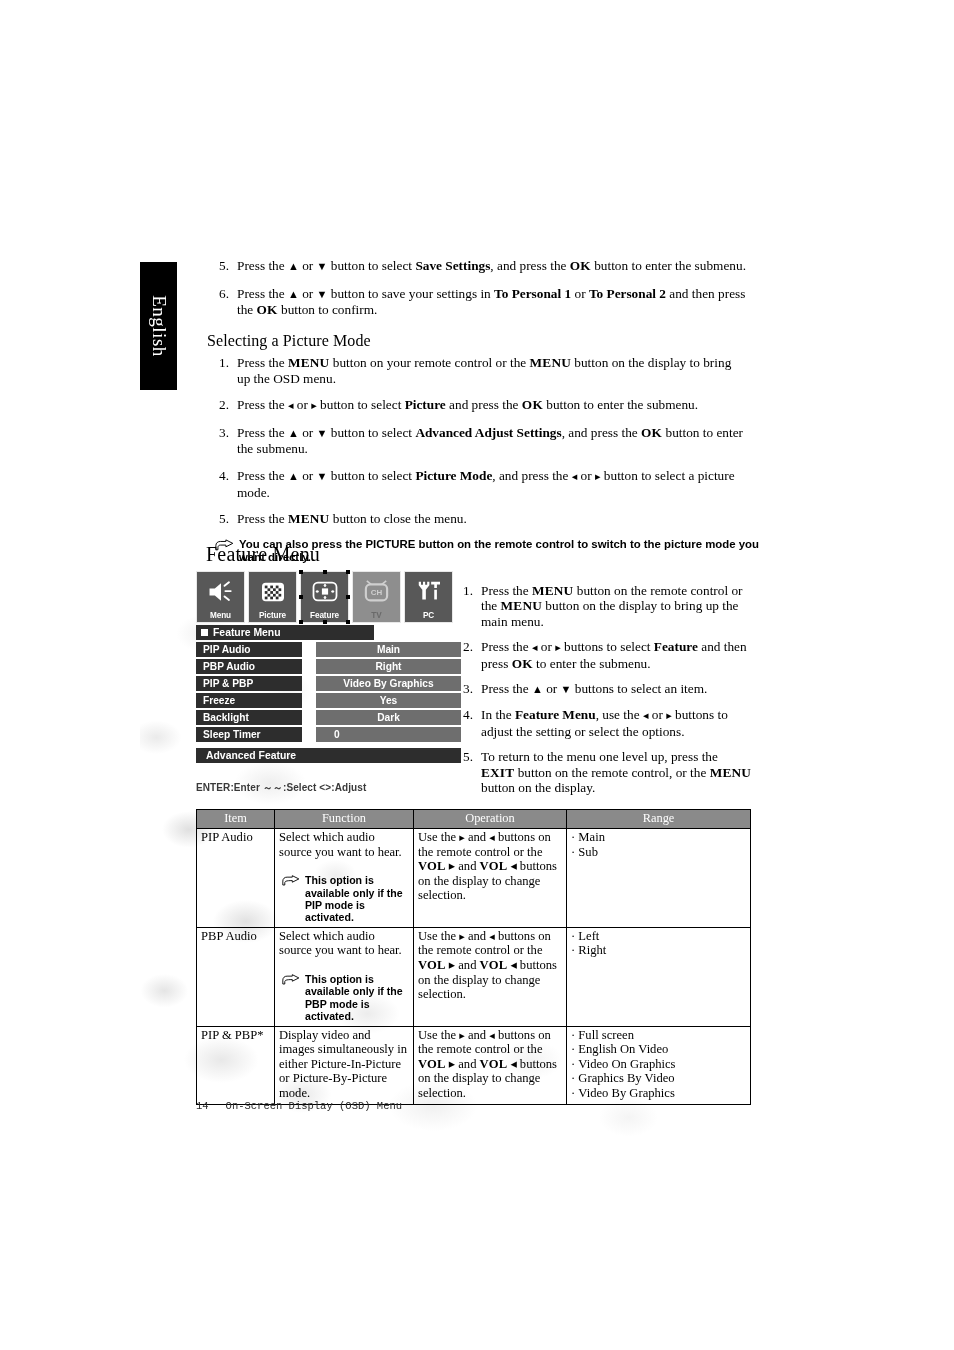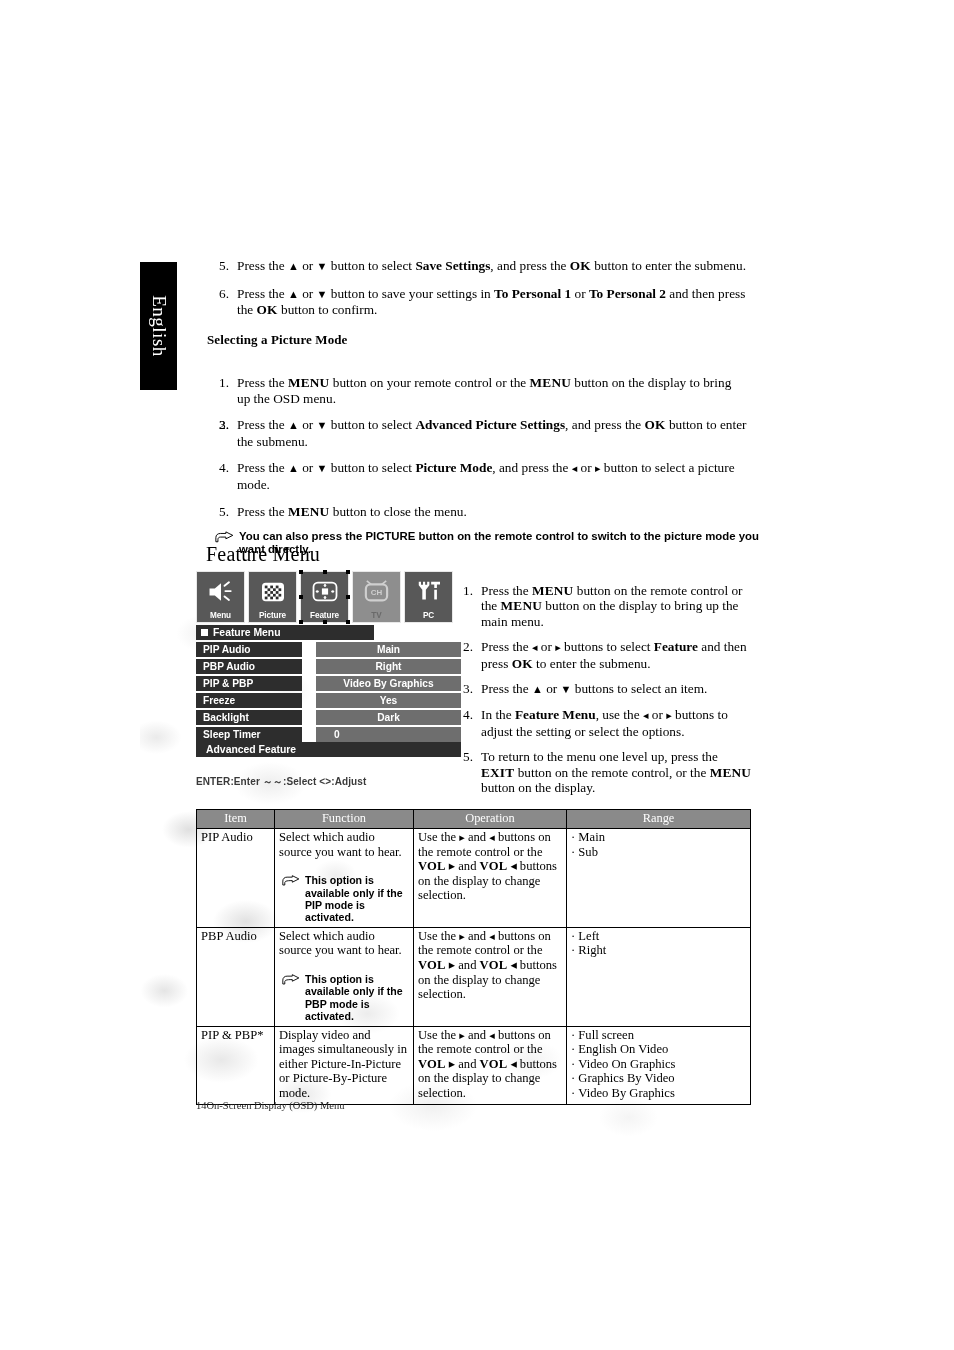--- a/index.html
+++ b/index.html
@@ -41,22 +41,22 @@
   
   .col{position:absolute;}
   .step{
     position:relative;padding-left:18px;margin-bottom:11px;
     font-size:13.3px;line-height:15.6px;text-align:left;
   }
   .step .num{position:absolute;left:0;top:0;}
   .sc{font-variant:small-caps;font-weight:bold;letter-spacing:.2px;margin-top:40px;}
 
   h2.sect{
-    font-family:"Liberation Serif",serif;font-weight:bold;font-size:13px;
-    margin:0 0 27px 0;letter-spacing:.1px;
+    font-family:"Liberation Serif",serif;font-weight:normal;font-size:16px;
+    margin:0 0 5px 0;letter-spacing:.1px;
   }
   h1.feat{
     font-family:"Liberation Serif",serif;font-weight:normal;font-size:20px;
     margin:0;letter-spacing:.2px;
   }
 
   
   .note{
     position:relative;padding-left:24px;
     font-family:"Liberation Sans",sans-serif;font-weight:bold;
@@ -98,21 +98,21 @@
     padding-left:7px;box-sizing:border-box;
     font-family:"Liberation Sans",sans-serif;font-weight:bold;font-size:10.2px;
   }
   #osd .row .gap{width:14px;}
   #osd .row .v{
     flex:1;background:#6e6e6e;color:#fff;display:flex;align-items:center;justify-content:center;
     font-family:"Liberation Sans",sans-serif;font-weight:bold;font-size:10.2px;
   }
   #osd .row .v.lft{justify-content:flex-start;padding-left:18px;}
   #osd .adv{
-    margin-top:0;height:15px;background:#2d2d2d;color:#fff;display:flex;align-items:center;
+    margin-top:6px;height:15px;background:#2d2d2d;color:#fff;display:flex;align-items:center;
     padding-left:10px;box-sizing:border-box;
     font-family:"Liberation Sans",sans-serif;font-weight:bold;font-size:10.4px;
   }
   #osd .hint{
     margin-top:18px;height:13px;color:#3a3a3a;
     font-family:"Liberation Sans",sans-serif;font-weight:bold;font-size:10px;
     letter-spacing:.1px;
   }
 
   
@@ -137,22 +137,22 @@
   td.range li:before{content:"\00B7\00A0";}
   .cellnote{
     position:relative;padding-left:26px;margin-top:15px;
     font-family:"Liberation Sans",sans-serif;font-weight:bold;font-size:10.6px;line-height:12.4px;
   }
   .cellnote .hand{position:absolute;left:3px;top:1px;width:18px;height:11px;}
 
   
   #footer{
     position:absolute;left:196px;top:1100px;
-    font-family:Liberation Serif, serif;font-size:10.5px;color:#2a2a2a;
-    display:flex;
+    font-family:Liberation Mono, monospace;font-size:10.5px;color:#2a2a2a;
+    display:flex;gap:17px;
   }
 </style>
 </head>
 <body>
 
 <div id="page-sheet"></div>
 
 <div id="lang-tab">
   <span>English</span>
 </div>
@@ -161,22 +161,22 @@
   <div id="top-steps">
       <div class="step"><span class="num">5.</span><span><span>Press the </span><span style="font-size: 11px;">▲</span><span> or </span><span style="font-size: 11px;">▼</span><span> button to select </span><b>Save Settings</b><span>, and press the </span><span class="sc">OK</span><span> button to enter the submenu.</span></span></div>
       <div class="step"><span class="num">6.</span><span><span>Press the </span><span style="font-size: 11px;">▲</span><span> or </span><span style="font-size: 11px;">▼</span><span> button to save your settings in </span><b>To Personal 1</b><span> or </span><b>To Personal 2</b><span> and then press the </span><span class="sc">OK</span><span> button to confirm.</span></span></div>
     </div>
 </div>
 
 <div class="col" style="left:207px;top:332px;width:540px;">
   <h2 class="sect">Selecting a Picture Mode</h2>
   <div id="picture-steps" style="margin-left:12px;">
       <div class="step"><span class="num">1.</span><span><span>Press the </span><span class="sc">MENU</span><span> button on your remote control or the </span><span class="sc">MENU</span><span> button on the display to bring up the OSD menu.</span></span></div>
-      <div class="step"><span class="num">2.</span></div>
-      <div class="step"><span class="num">3.</span><span><span>Press the </span><span style="font-size: 11px;">▲</span><span> or </span><span style="font-size: 11px;">▼</span><span> button to select </span><b>Advanced Picture Settings</b><span>, and press the </span><span class="sc">OK</span><span> button to enter the submenu.</span></span></div>
+      <div class="step"><span class="num">2.</span><span><span>Press the </span><span style="font-size: 11px;">◂</span><span> or </span><span style="font-size: 11px;">▸</span><span> button to select </span><b>Picture</b><span> and press the </span><span class="sc">OK</span><span> button to enter the submenu.</span></span></div>
+      <div class="step"><span class="num">3.</span><span><span>Press the </span><span style="font-size: 11px;">▲</span><span> or </span><span style="font-size: 11px;">▼</span><span> button to select </span><b>Advanced Adjust Settings</b><span>, and press the </span><span class="sc">OK</span><span> button to enter the submenu.</span></span></div>
       <div class="step"><span class="num">4.</span><span><span>Press the </span><span style="font-size: 11px;">▲</span><span> or </span><span style="font-size: 11px;">▼</span><span> button to select </span><b>Picture Mode</b><span>, and press the </span><span style="font-size: 11px;">◂</span><span> or </span><span style="font-size: 11px;">▸</span><span> button to select a picture mode.</span></span></div>
       <div class="step"><span class="num">5.</span><span><span>Press the </span><span class="sc">MENU</span><span> button to close the menu.</span></span></div>
     </div>
   <div class="note" style="margin-top:3px;margin-left:8px;width:535px;">
     <span class="hand">
       <svg viewBox="0 0 22 13" width="19" height="12" aria-hidden="true">
         <path d="M1 7.2 C1 4.2 3.2 2.4 6.2 2.4 L12.6 2.4 L12.6 0.6 L20.6 4.6 L12.6 8.6 L12.6 6.6 L6.4 6.6 C4.6 6.6 3.4 7.6 3.4 9.4 L3.4 12 L1 12 Z" fill="none" stroke="#000" stroke-width="1.1"></path>
       </svg>
     </span>
     <span>You can also press the PICTURE button on the remote control to switch to the picture mode you want directly.</span>

